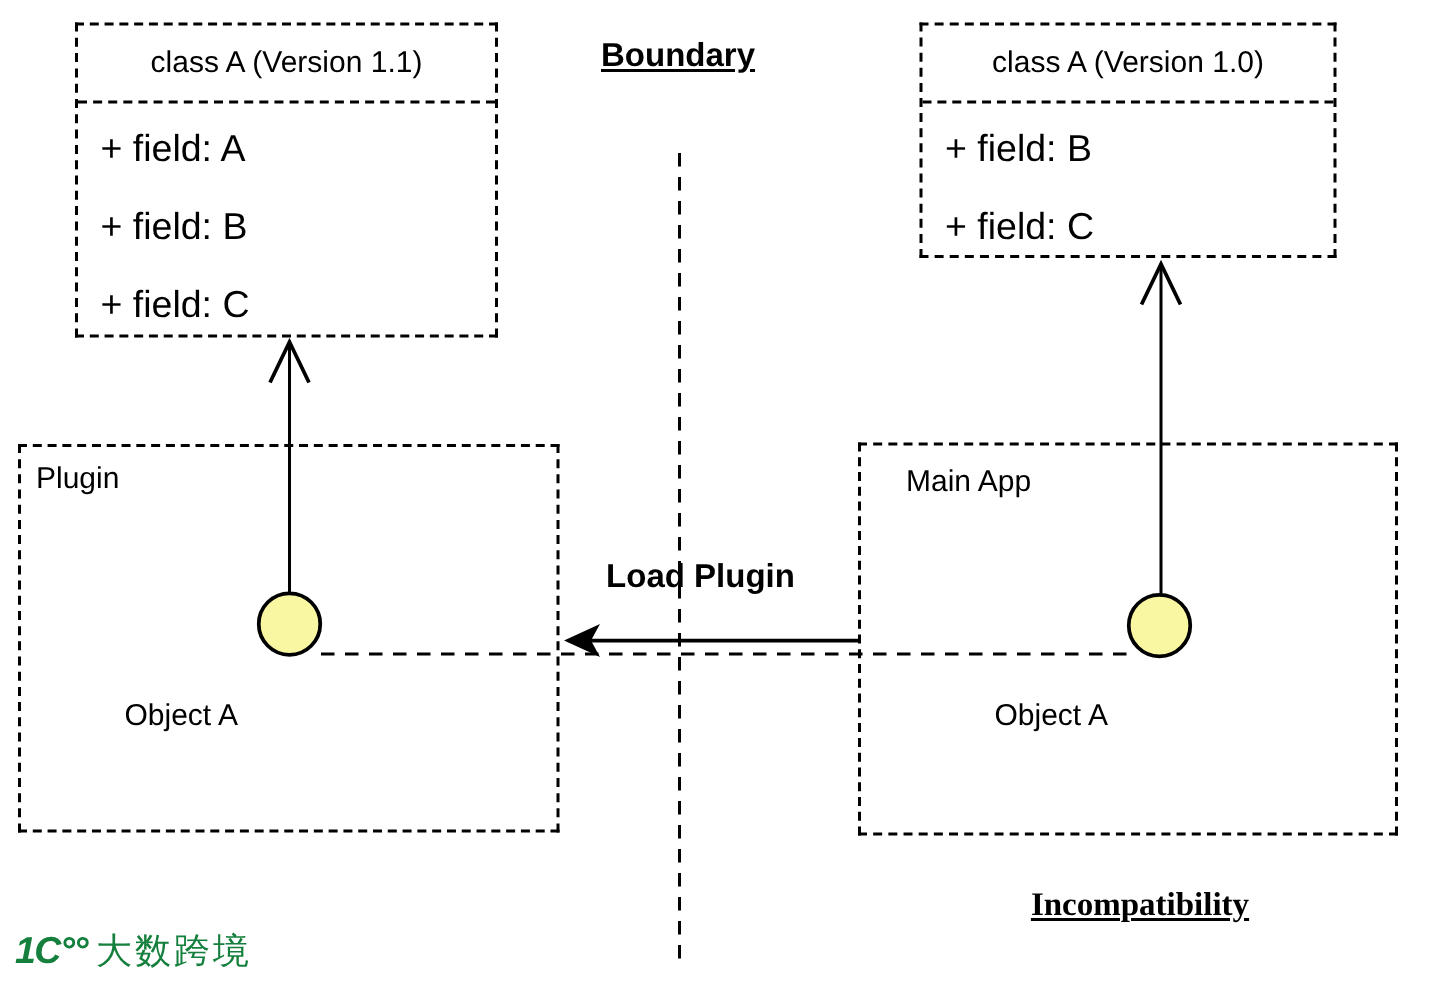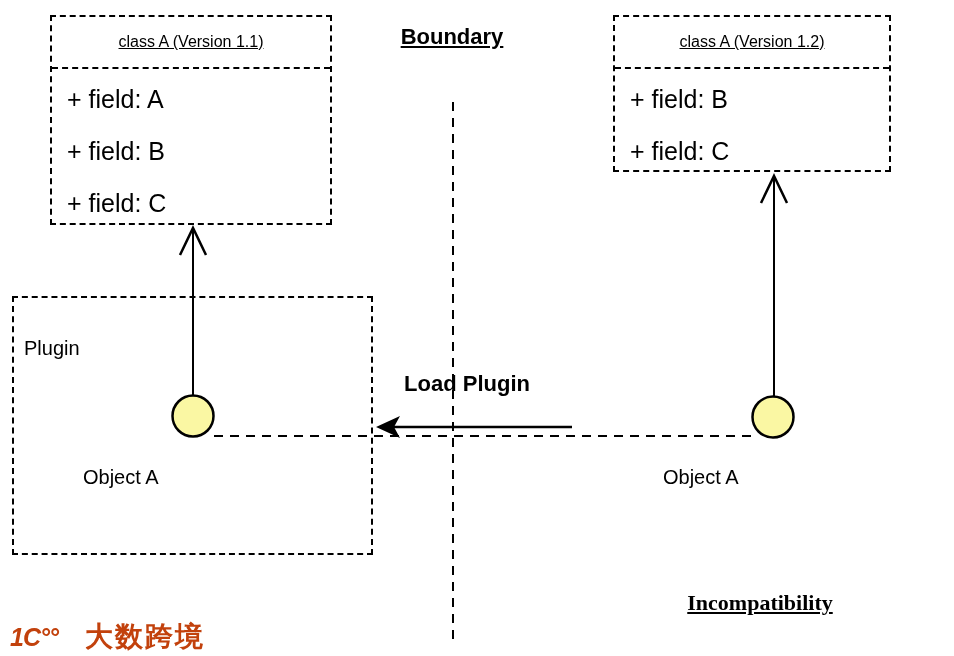--- a/index.html
+++ b/index.html
@@ -33,40 +33,38 @@
     z-index: 2;
   }
   
   .class-header {
     height: 52px;
     border-bottom: 2px dashed #000000;
     box-sizing: border-box;
     display: flex;
     align-items: center;
     justify-content: center;
-    font-size: 16px;
-    text-decoration: underline;
+    font-size: 20px;
   }
   .class-fields {
     padding-top: 4px;
   }
   .class-field {
     height: 52px;
     display: flex;
     align-items: center;
     padding-left: 15px;
     font-size: 25px;
   }
   
   .frame-label {
     position: absolute;
     font-size: 20px;
     line-height: 24px;
     white-space: nowrap;
-    margin-top: 29px;
   }
   
   .free-label {
     position: absolute;
     z-index: 4;
     white-space: nowrap;
   }
   .bold-label {
     font-weight: bold;
     font-size: 22px;
@@ -83,34 +81,33 @@
   }
   
   .watermark {
     position: absolute;
     left: 10px;
     top: 618px;
     display: flex;
     align-items: center;
     gap: 6px;
     z-index: 5;
-    color: #c2410c;
+    color: #15803d;
     user-select: none;
   }
   .watermark .logo {
     font-size: 25px;
     font-weight: bold;
     font-style: italic;
     letter-spacing: -1px;
   }
   .watermark .wm-text {
-    font-size: 28px;
-    font-weight: bold;
+    font-size: 24px;
+    font-weight: normal;
     letter-spacing: 2px;
-    margin-left: 21px;
   }
 </style>
 </head>
 <body>
 
 <div class="stage">
 
   <svg class="overlay" width="954" height="656" viewBox="0 0 954 656" xmlns="http://www.w3.org/2000/svg">
 
     <line x1="453" y1="102" x2="453" y2="641" stroke="#000000" stroke-width="2" stroke-dasharray="9,7"></line>
@@ -133,32 +130,35 @@
   <div class="dashed-box" style="left:50px; top:15px; width:282px; height:210px;">
     <div class="class-header">class A (Version 1.1)</div>
     <div class="class-fields">
       <div class="class-field">+ field: A</div>
       <div class="class-field">+ field: B</div>
       <div class="class-field">+ field: C</div>
     </div>
   </div>
 
   <div class="dashed-box" style="left:613px; top:15px; width:278px; height:157px;">
-    <div class="class-header">class A (Version 1.2)</div>
+    <div class="class-header">class A (Version 1.0)</div>
     <div class="class-fields">
       <div class="class-field">+ field: B</div>
       <div class="class-field">+ field: C</div>
     </div>
   </div>
 
   <div class="dashed-box" style="left:12px; top:296px; width:361px; height:259px;">
     <div class="frame-label" style="left:10px; top:9px;">Plugin</div>
   </div>
   <div class="object-label" style="left:83px; top:465px;">Object A</div>
 
+  <div class="dashed-box" style="left:572px; top:295px; width:360px; height:262px;">
+    <div class="frame-label" style="left:30px; top:12px;">Main App</div>
+  </div>
   <div class="object-label" style="left:663px; top:465px;">Object A</div>
 
   <div class="free-label bold-label centered-x" style="left:467px; top:371px;">Load Plugin</div>
   <div class="free-label bold-label underlined centered-x" style="left:452px; top:24px;">Boundary</div>
   <div class="free-label bold-label underlined centered-x" style="left:760px; top:590px;font-family:Liberation Serif, serif;">Incompatibility</div>
 
   <div class="watermark">
     <span class="logo">1C°°</span>
     <span class="wm-text">大数跨境</span>
   </div>

